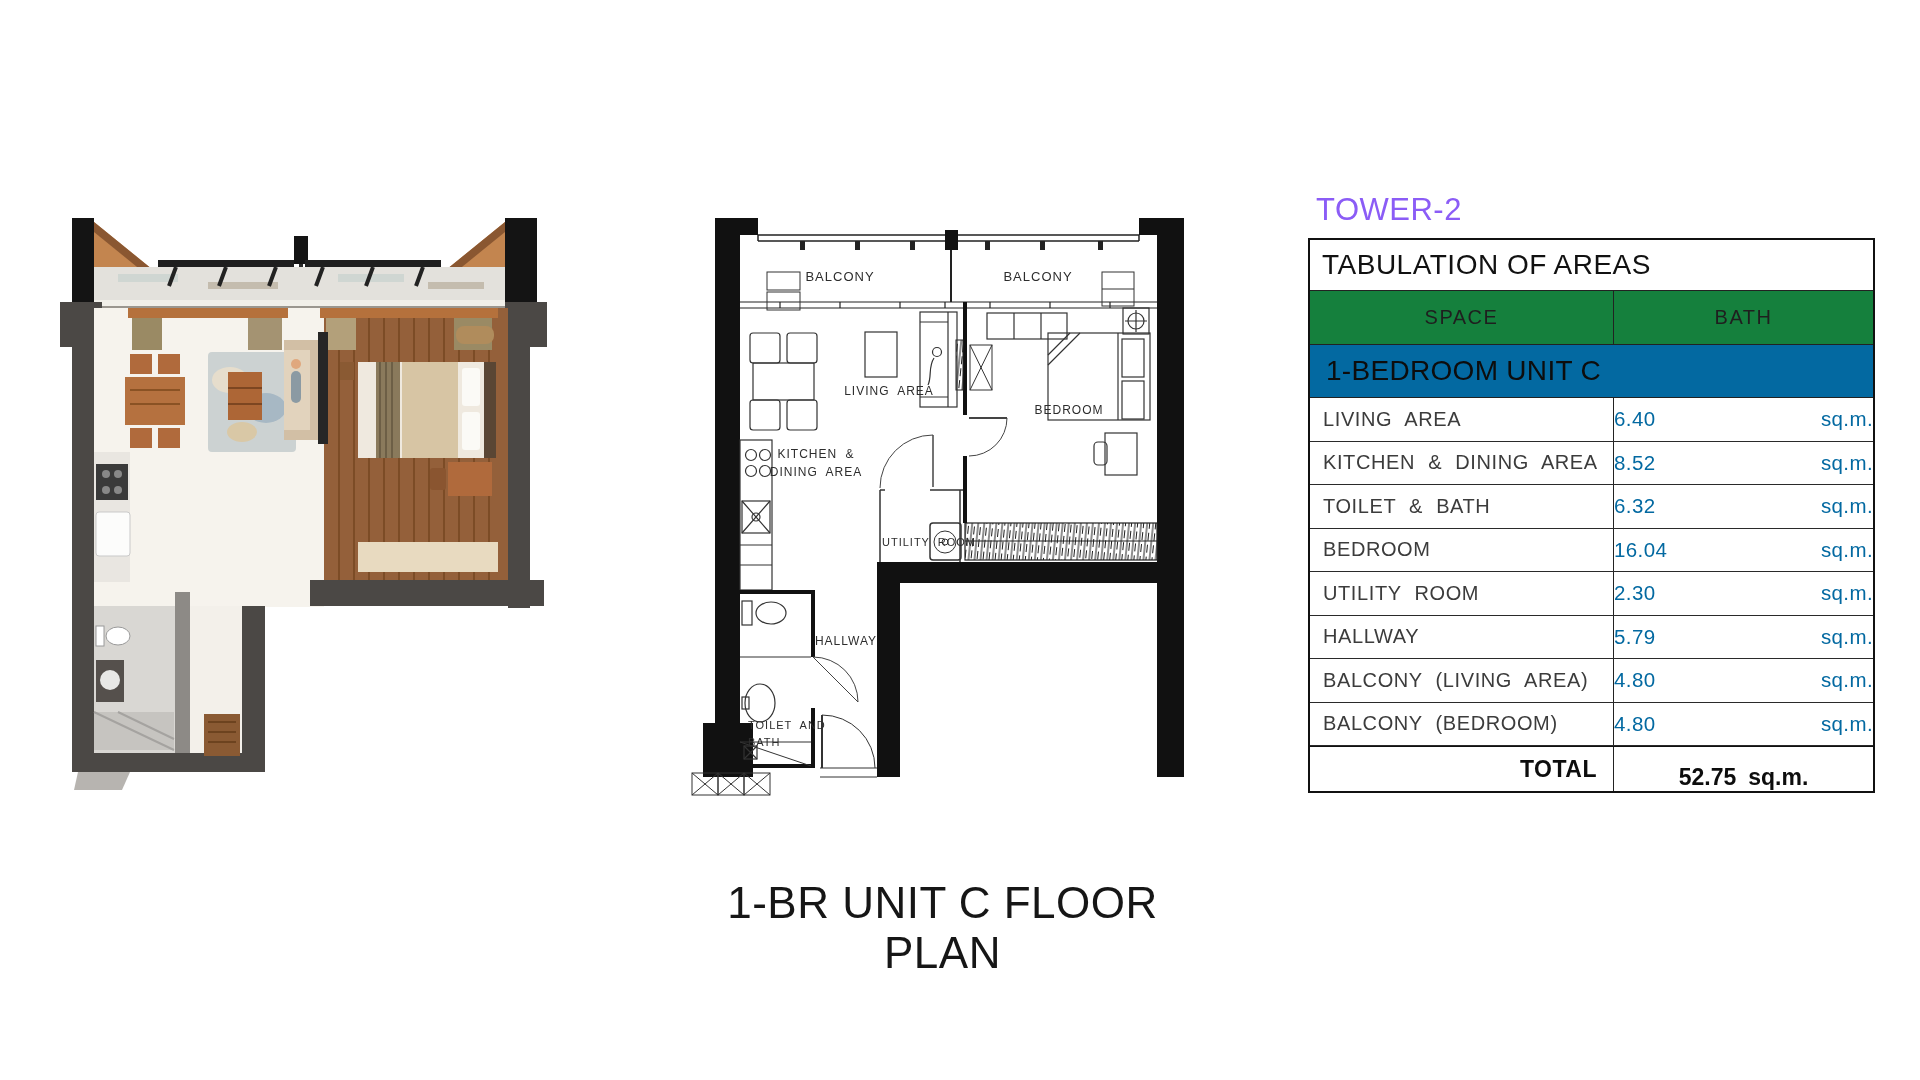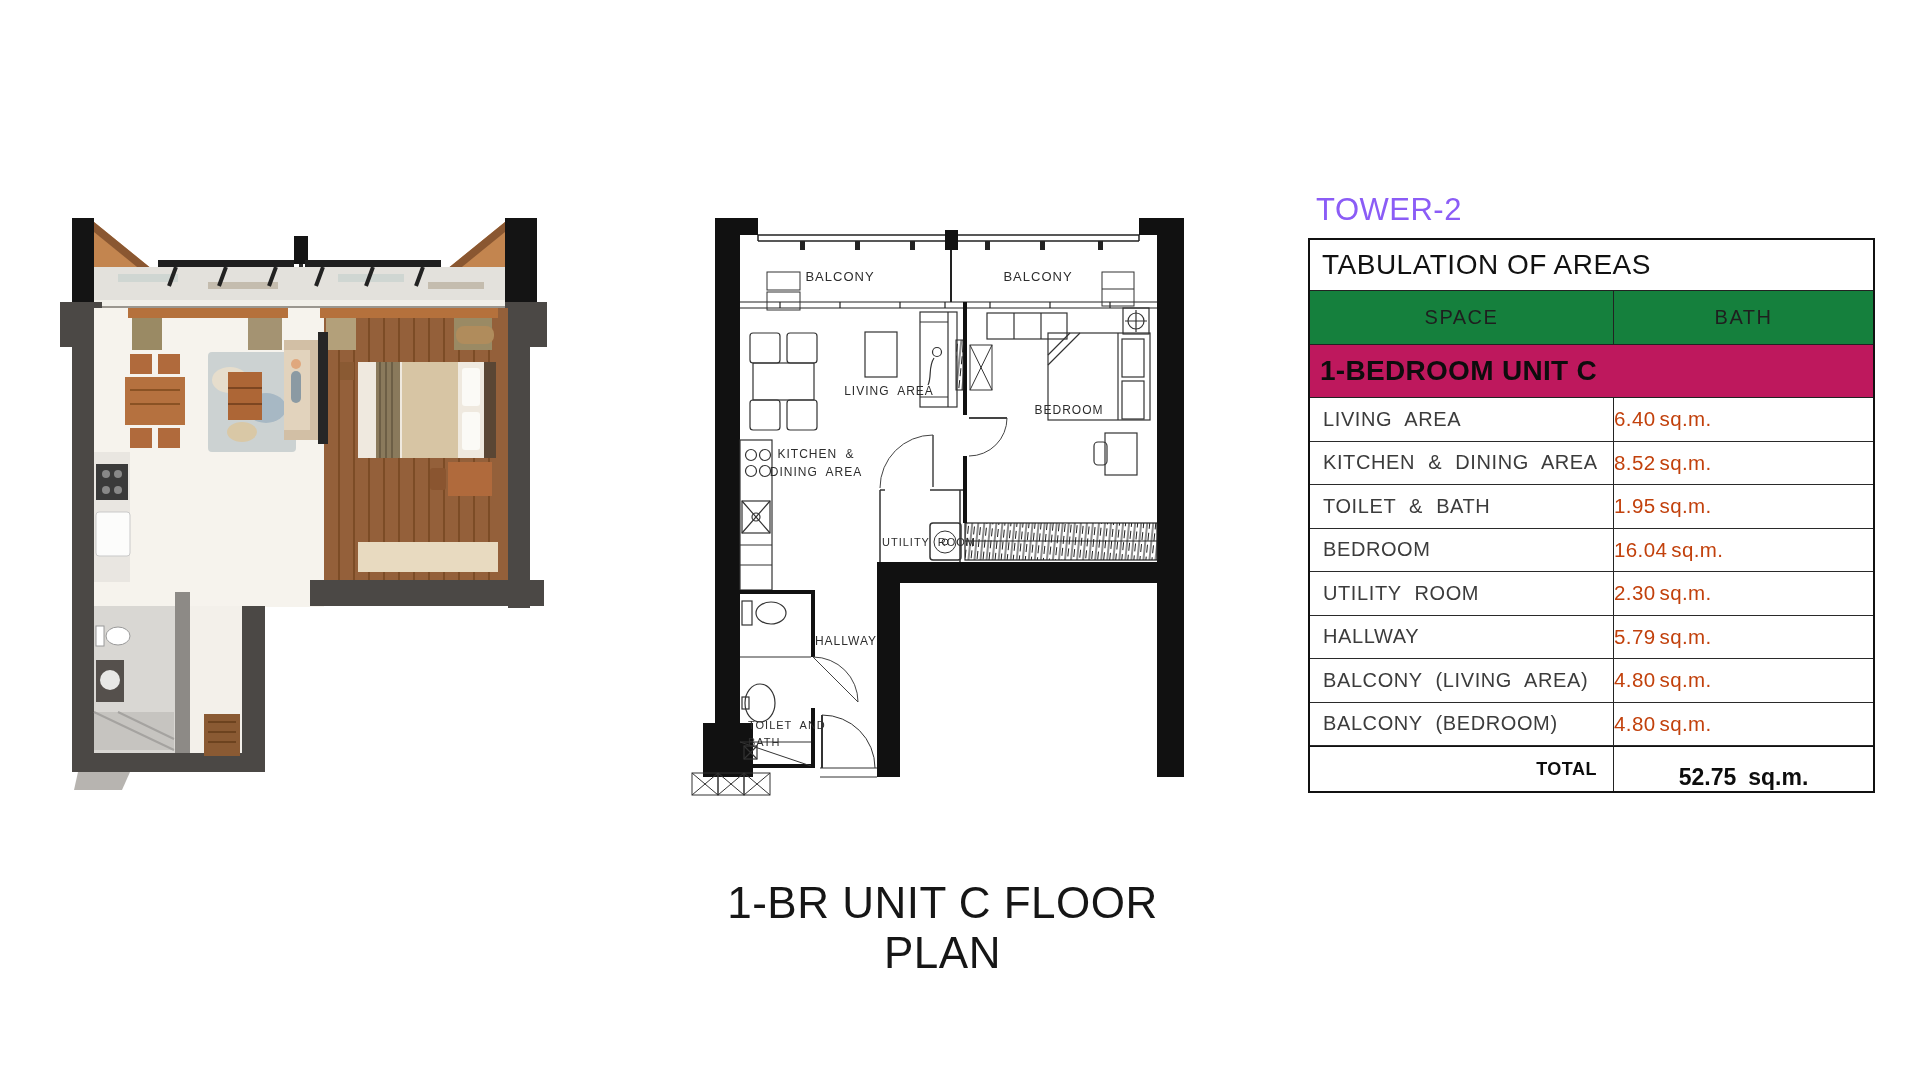--- a/index.html
+++ b/index.html
@@ -9,31 +9,31 @@
   #tab-wrap{position:absolute;left:1300px;top:192px;width:563px;}
   #tower-title{position:absolute;left:16px;top:0;font-size:31px;color:#8b5cf6;letter-spacing:.5px;}
   #areas-table{position:absolute;left:8px;top:46px;width:563px;border:2px solid #111;background:#fff;}
   .t-title{height:50px;display:flex;align-items:center;padding-left:12px;
            font-size:28px;color:#111;letter-spacing:.5px;border-bottom:1px solid #222;}
   .t-head{height:53px;display:flex;background:#15803d;border-bottom:1px solid #222;}
   .t-head .c1,.t-head .c2{display:flex;align-items:center;justify-content:center;
            font-size:20px;color:#1f1f1f;letter-spacing:1.5px;}
   .c1{width:304px;box-sizing:border-box;border-right:1px solid #222;}
   .c2{width:259px;box-sizing:border-box;}
-  .t-section{height:52px;display:flex;align-items:center;padding-left:10px;background:#be185d;
-           font-size:28px;font-weight:bold;color:#0d0d0d;border-bottom:1px solid #222;letter-spacing:.3px;}
+  .t-section{height:52px;display:flex;align-items:center;padding-left:16px;background:#0369a1;
+           font-size:28px;font-weight:normal;color:#0d0d0d;border-bottom:1px solid #222;letter-spacing:.3px;}
   .t-row{height:42.5px;display:flex;border-bottom:1px solid #2a2a2a;}
   .t-row:last-of-type{border-bottom:none;}
   .t-row .c1{display:flex;align-items:center;padding-left:13px;justify-content:flex-start;
            font-size:20px;color:#3c3c3c;letter-spacing:.6px;word-spacing:7px;}
-  .t-row .c2{display:flex;align-items:center;justify-content:flex-start;gap:4px;
-           font-size:20.5px;color:#c2410c;letter-spacing:.4px;}
+  .t-row .c2{display:flex;align-items:center;justify-content:space-between;gap:4px;
+           font-size:20.5px;color:#0369a1;letter-spacing:.4px;}
   .t-total{height:44px;display:flex;border-top:1px solid #111;}
   .t-total .c1{display:flex;align-items:center;justify-content:flex-end;padding-right:16px;
-           font-size:18px;font-weight:bold;color:#0d0d0d;letter-spacing:.5px;}
+           font-size:23px;font-weight:bold;color:#0d0d0d;letter-spacing:.5px;}
   .t-total .c2{display:flex;align-items:flex-end;justify-content:center;gap:12px;
            font-size:23px;font-weight:bold;color:#0d0d0d;}
   
   #plan-caption{position:absolute;left:690px;top:878px;width:505px;text-align:center;
            font-size:44px;color:#161616;letter-spacing:.5px;}
   
   #render3d{position:absolute;left:58px;top:212px;}
   #plan2d{position:absolute;left:690px;top:205px;}
   svg text{font-family:"Liberation Sans",sans-serif;}
   .cadlbl{fill:#2d2d2d;letter-spacing:1px;word-spacing:4px;}
@@ -349,21 +349,21 @@
       <div class="t-row">
         <div class="c1">KITCHEN &amp; DINING AREA</div>
         <div class="c2">
             <span>8.52</span>
             <span>sq.m.</span>
           </div>
       </div>
       <div class="t-row">
         <div class="c1">TOILET &amp; BATH</div>
         <div class="c2">
-            <span>1.95</span>
+            <span>6.32</span>
             <span>sq.m.</span>
           </div>
       </div>
       <div class="t-row">
         <div class="c1">BEDROOM</div>
         <div class="c2">
             <span>16.04</span>
             <span>sq.m.</span>
           </div>
       </div>

